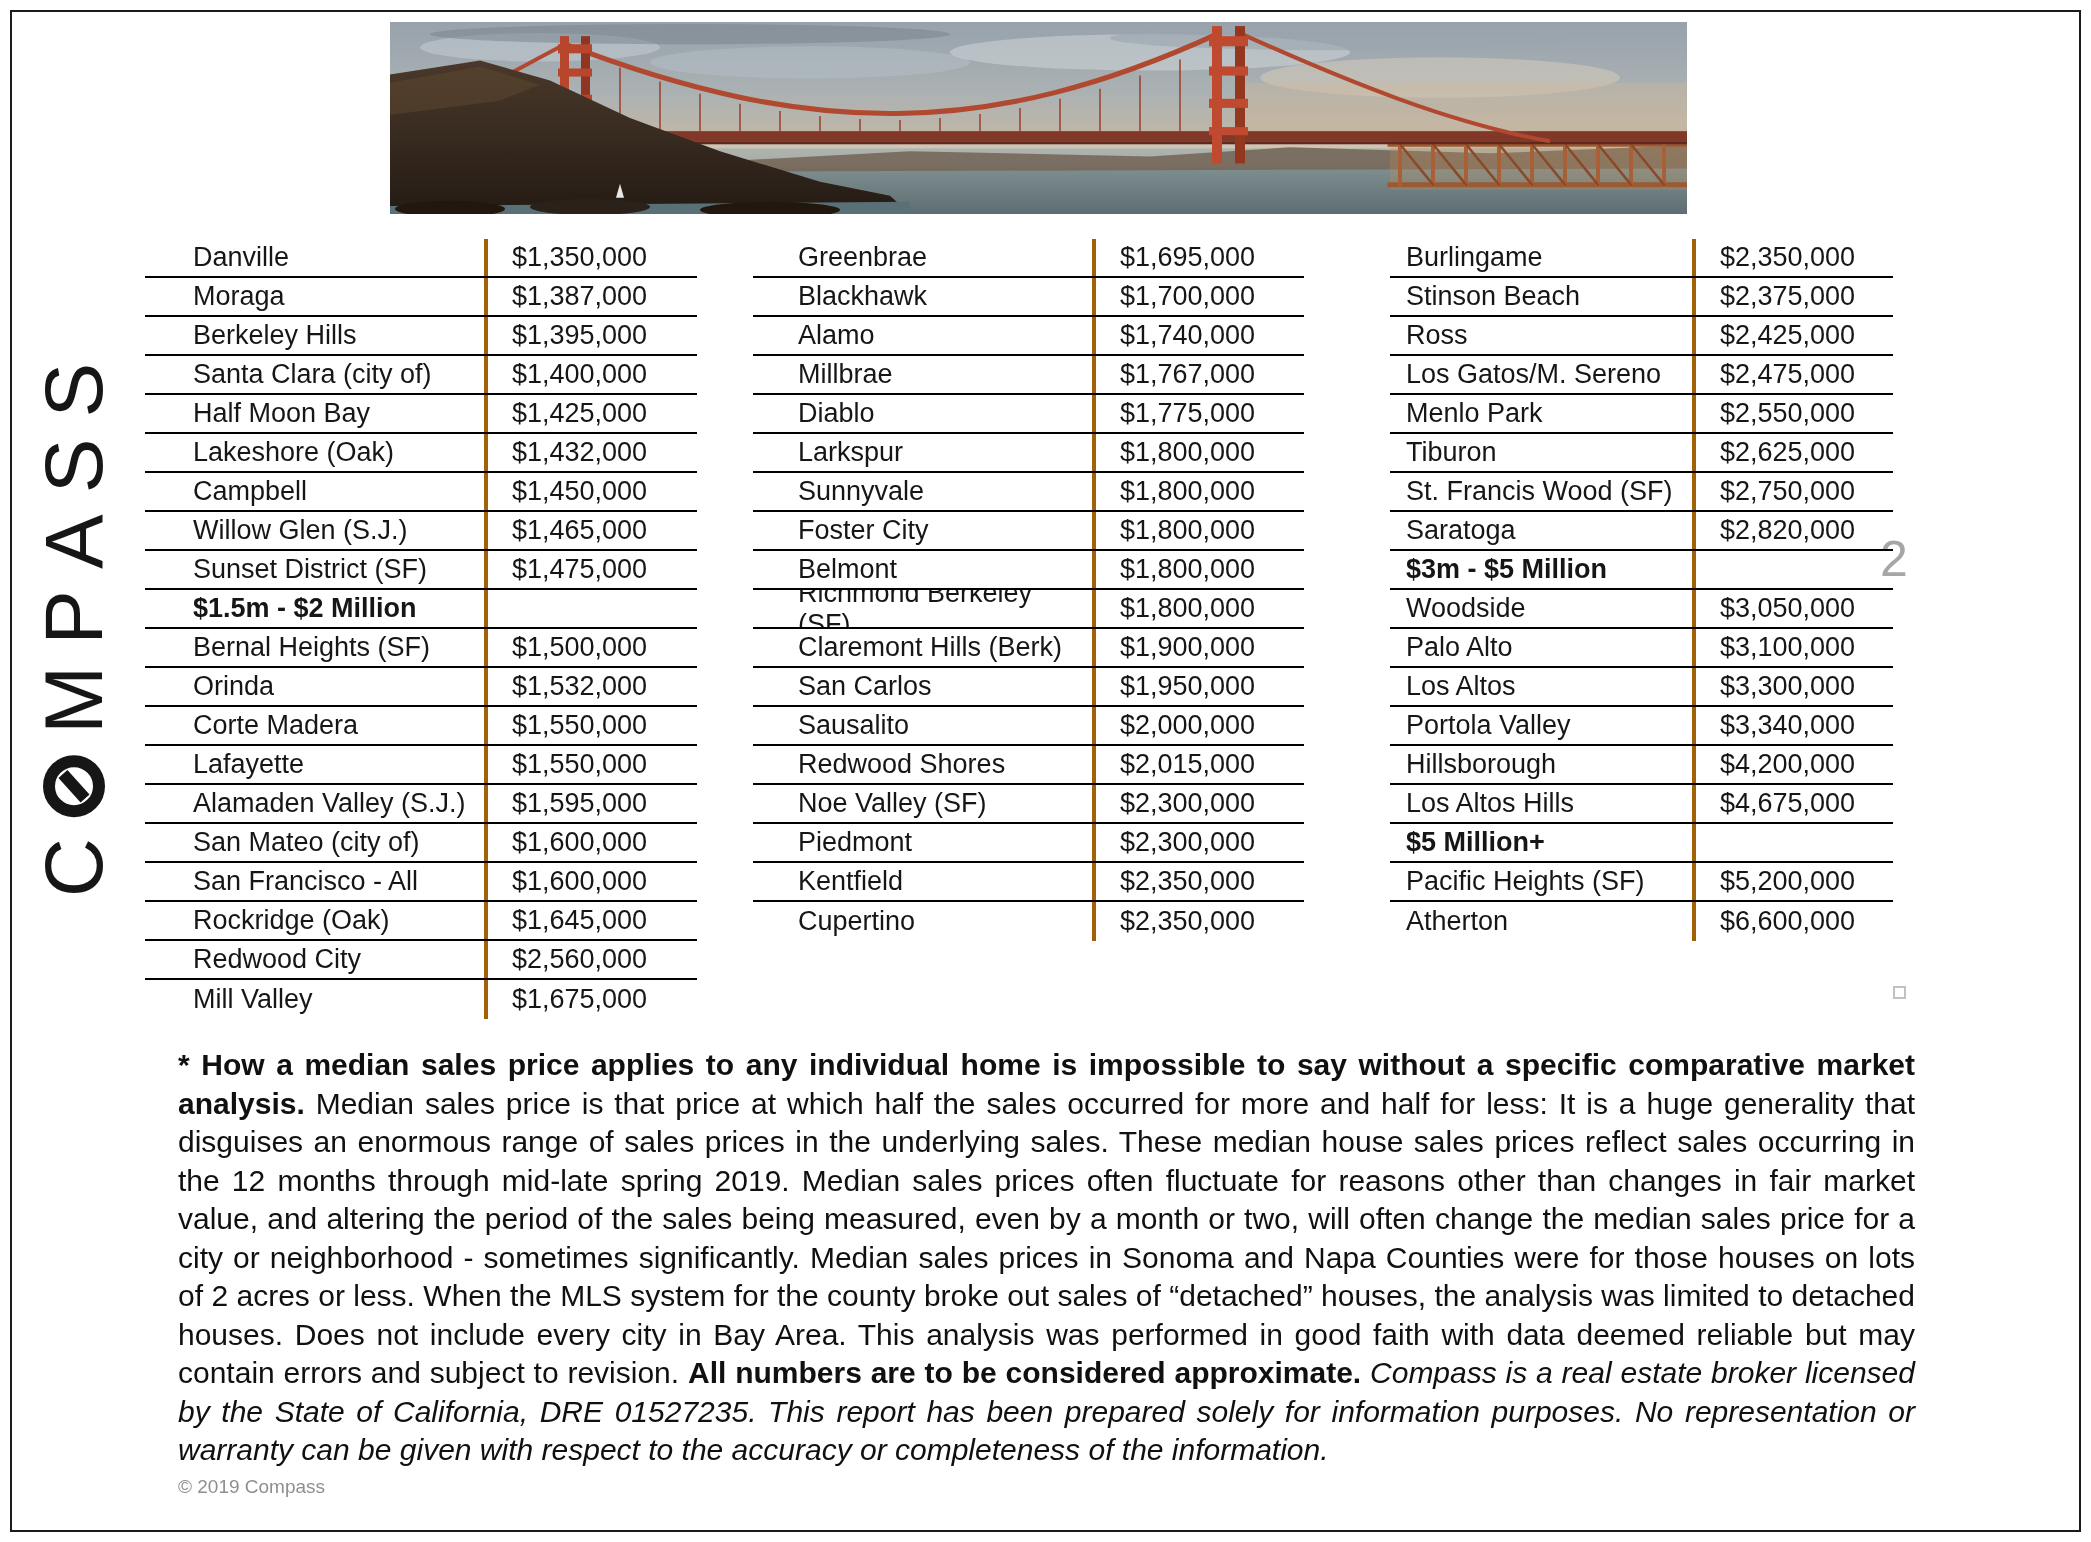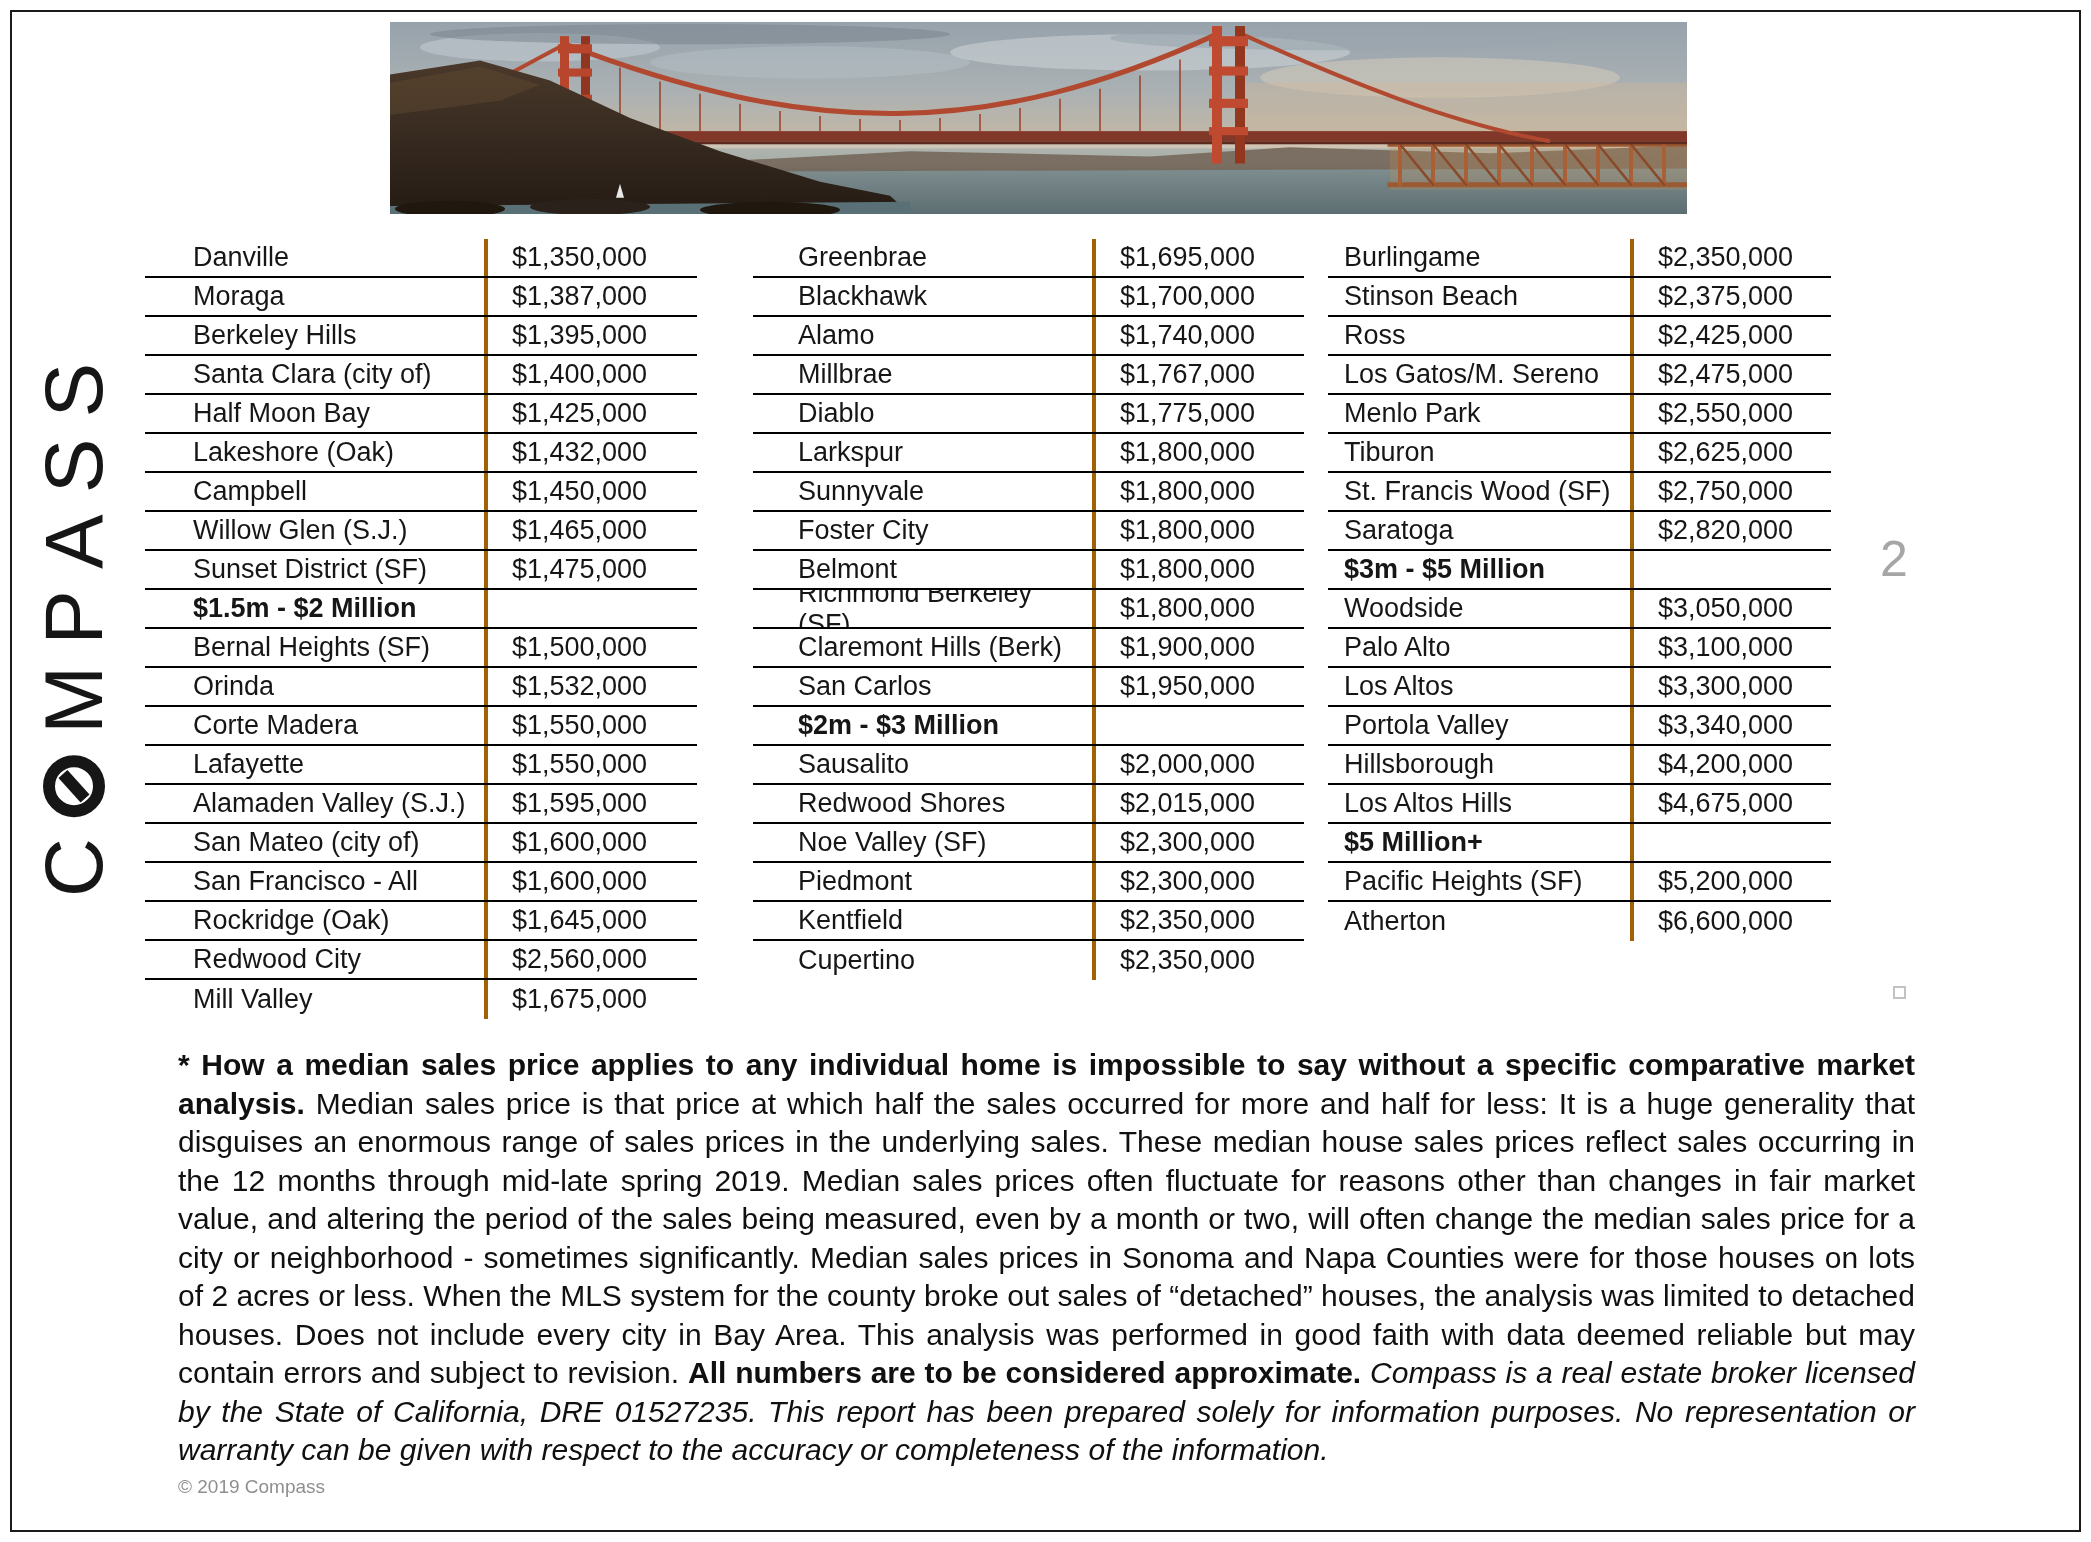--- a/index.html
+++ b/index.html
@@ -31,21 +31,21 @@
     width:33px; height:12px; background:#161616;
     transform:translate(-50%,-50%) rotate(-42deg);
   }
 
   .pagenum { position:absolute; left:1880px; top:530px; font-size:50px; color:#a6a6a6; }
 
   
   .tgroup { position:absolute; top:239px; }
   #g0 { left:145px;  width:552px; }
   #g1 { left:753px;  width:551px; }
-  #g2 { left:1328px; width:503px; }
+  #g2 { left:1390px; width:503px; }
   .trow { display:flex; height:39px; border-bottom:2px solid #000; box-sizing:border-box; }
   .trow:last-child { border-bottom:none; }
   .cell { display:flex; align-items:center; font-size:27px; color:#161616; box-sizing:border-box; overflow:hidden; }
   .cname { padding-left:48px; flex:0 0 339px; }
   #g1 .cname { padding-left:45px; }
   #g2 .cname { flex-basis:302px; padding-left:16px; }
   .cprice { border-left:4px solid #a16207; padding-left:24px; flex:1; }
   .tier .cname { font-weight:700; }
 
   
@@ -314,24 +314,20 @@
         <div class="cell cprice">$1,800,000</div>
       </div>
       <div class="trow">
         <div class="cell cname">Claremont Hills (Berk)</div>
         <div class="cell cprice">$1,900,000</div>
       </div>
       <div class="trow">
         <div class="cell cname">San Carlos</div>
         <div class="cell cprice">$1,950,000</div>
       </div>
-      <div class="trow tier">
-        <div class="cell cname">$2m - $3 Million</div>
-        <div class="cell cprice"></div>
-      </div>
       <div class="trow">
         <div class="cell cname">Sausalito</div>
         <div class="cell cprice">$2,000,000</div>
       </div>
       <div class="trow">
         <div class="cell cname">Redwood Shores</div>
         <div class="cell cprice">$2,015,000</div>
       </div>
       <div class="trow">
         <div class="cell cname">Noe Valley (SF)</div>

